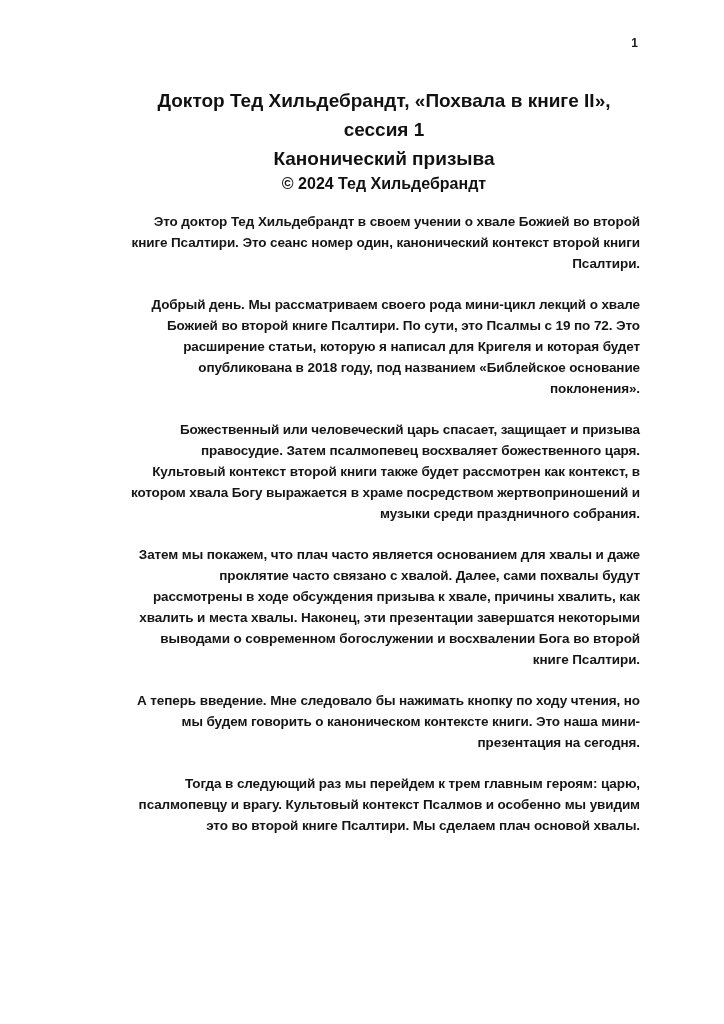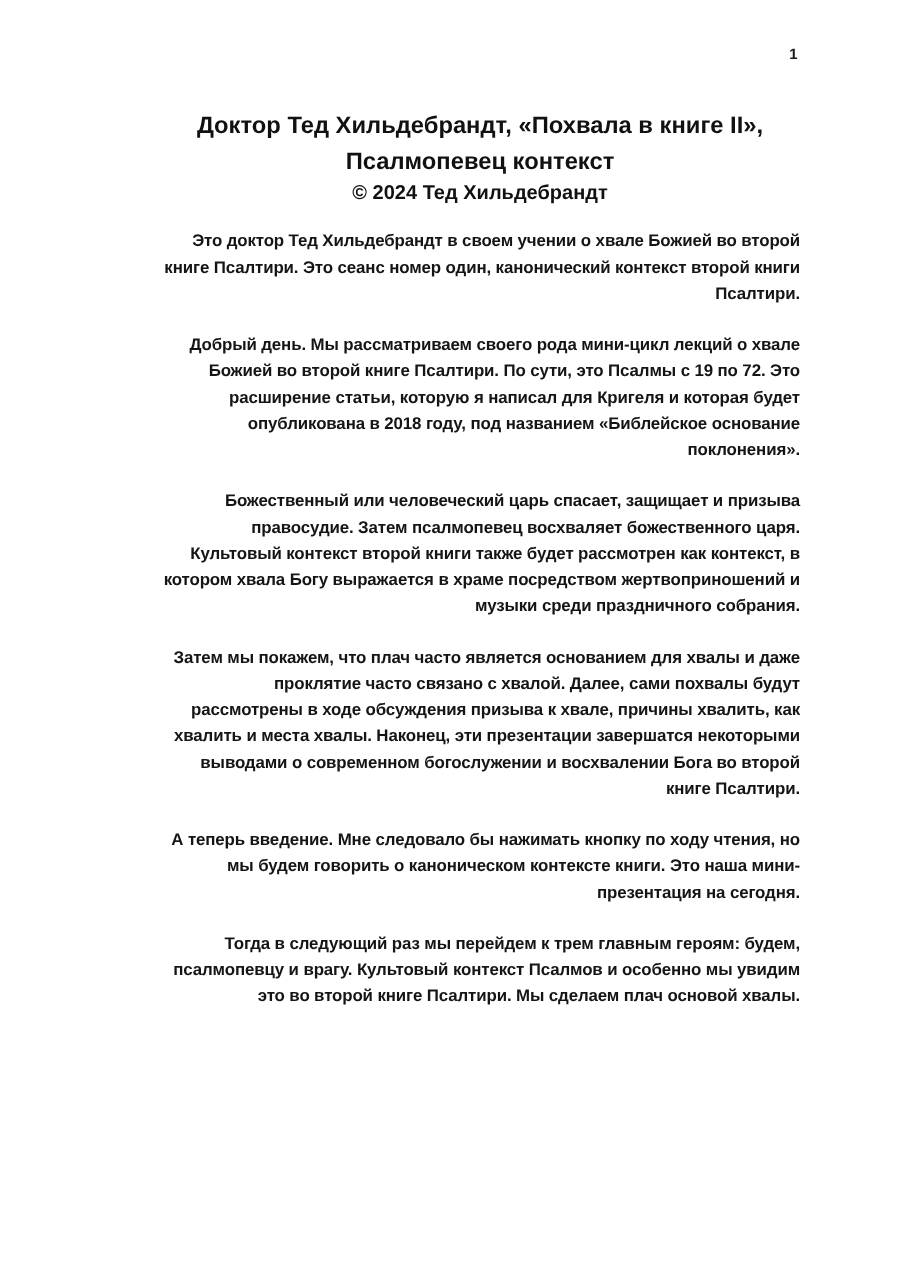--- a/index.html
+++ b/index.html
@@ -64,27 +64,28 @@
 <body>
 
 <div class="page">
 
   <div class="page-number">1</div>
 
   <div class="content">
 
     <div class="title-block">
       <h1 class="title-line">Доктор Тед Хильдебрандт, «Похвала в книге II»,</h1>
-      <h2 class="title-line">Псалмопевец контекст</h2>
+      <h1 class="title-line">сессия 1</h1>
+      <h2 class="title-line">Канонический призыва</h2>
       <div class="copyright-line">© 2024 Тед Хильдебрандт</div>
     </div>
 
     <div class="body-text">
       <p>Это доктор Тед Хильдебрандт в своем учении о хвале Божией во второй книге Псалтири. Это сеанс номер один, канонический контекст второй книги Псалтири.</p>
       <p>Добрый день. Мы рассматриваем своего рода мини-цикл лекций о хвале Божией во второй книге Псалтири. По сути, это Псалмы с 19 по 72. Это расширение статьи, которую я написал для Кригеля и которая будет опубликована в 2018 году, под названием «Библейское основание поклонения».</p>
       <p>Божественный или человеческий царь спасает, защищает и призыва правосудие. Затем псалмопевец восхваляет божественного царя. Культовый контекст второй книги также будет рассмотрен как контекст, в котором хвала Богу выражается в храме посредством жертвоприношений и музыки среди праздничного собрания.</p>
       <p>Затем мы покажем, что плач часто является основанием для хвалы и даже проклятие часто связано с хвалой. Далее, сами похвалы будут рассмотрены в ходе обсуждения призыва к хвале, причины хвалить, как хвалить и места хвалы. Наконец, эти презентации завершатся некоторыми выводами о современном богослужении и восхвалении Бога во второй книге Псалтири.</p>
       <p>А теперь введение. Мне следовало бы нажимать кнопку по ходу чтения, но мы будем говорить о каноническом контексте книги. Это наша мини-презентация на сегодня.</p>
-      <p>Тогда в следующий раз мы перейдем к трем главным героям: будем, псалмопевцу и врагу. Культовый контекст Псалмов и особенно мы увидим это во второй книге Псалтири. Мы сделаем плач основой хвалы.</p>
+      <p>Тогда в следующий раз мы перейдем к трем главным героям: царю, псалмопевцу и врагу. Культовый контекст Псалмов и особенно мы увидим это во второй книге Псалтири. Мы сделаем плач основой хвалы.</p>
     </div>
 
   </div>
 </div>
 
 </body></html>

